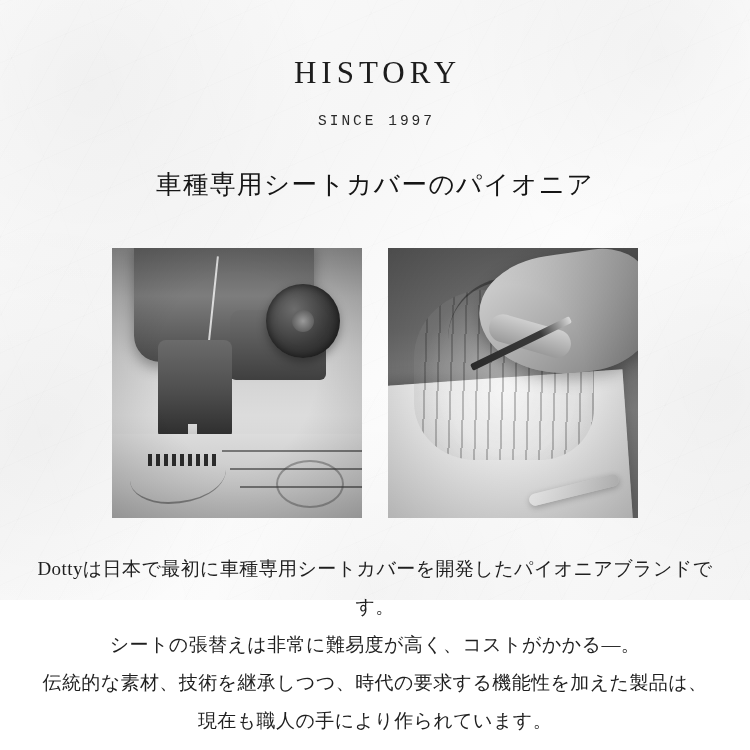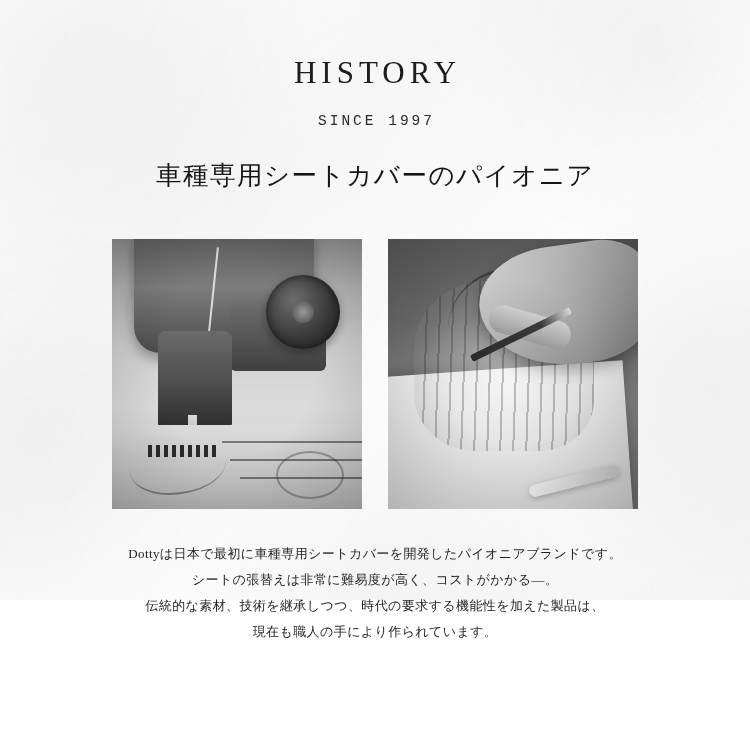--- a/index.html
+++ b/index.html
@@ -65,21 +65,21 @@
     letter-spacing: 3px;
     color: #2a2a2a;
     margin-top: 22px;
     padding-left: 3px;
   }
   .headline {
     font-family: "Liberation Serif", serif;
     font-size: 25.5px;
     letter-spacing: 1.5px;
     color: #151515;
-    margin-top: 29px;
+    margin-top: 38px;
     font-weight: 400;
   }
 
   .photos {
     margin-top: 46px;
     display: flex;
     justify-content: center;
     gap: 26px;
   }
   .photo {
@@ -255,21 +255,21 @@
     box-shadow: 0 2px 6px rgba(0,0,0,.25);
   }
   .sketch .vignette {
     position:absolute; inset:0;
     background: radial-gradient(ellipse at 50% 45%, rgba(0,0,0,0) 40%, rgba(0,0,0,.22) 100%);
   }
 
   .body-copy {
     margin-top: 32px;
     font-family: "Liberation Serif", serif;
-    font-size: 13px;
+    font-size: 19px;
     line-height: 2.0;
     color: #1f1f1f;
     letter-spacing: .4px;
   }
   .body-copy p {
     margin: 0;
   }
 </style>
 </head>
 <body>

